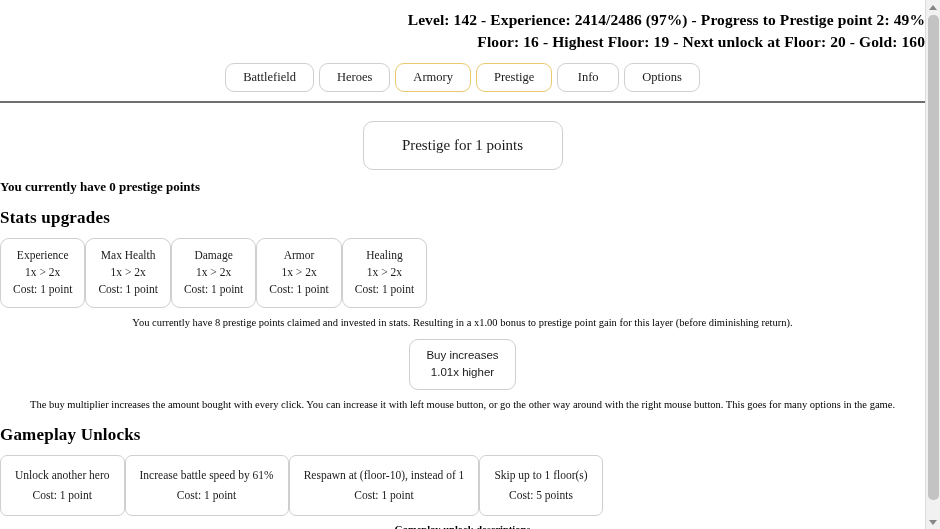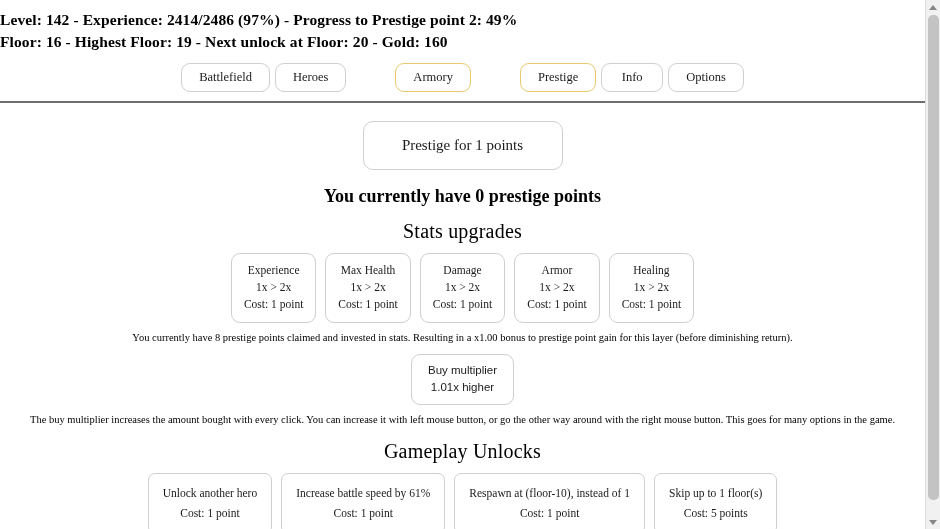--- a/index.html
+++ b/index.html
@@ -19,21 +19,21 @@
   .viewport {
     width: 925px;
     height: 529px;
     position: relative;
     overflow: hidden;
   }
 
   
   .header-lines {
     padding-top: 9px;
-    text-align: left;
+    text-align: right;
   }
   .header-line {
     font-size: 15.5px;
     font-weight: bold;
     line-height: 22px;
     letter-spacing: 0.1px;
   }
 
   
   .tabbar {
@@ -50,21 +50,20 @@
     font-family: "Liberation Serif", serif;
     font-size: 12.5px;
     color: #1a1a1a;
     cursor: pointer;
     line-height: 14px;
     min-width: 62px;
     text-align: center;
   }
   .tab.gold {
     border-color: #e9c96c;
-    margin-left: 44px;
   }
 
   .divider {
     margin-top: 9px;
     height: 0;
     border-top: 2px solid #6e6e6e;
     width: 100%;
   }
 
   
@@ -79,40 +78,37 @@
     background: #fff;
     padding: 15px 30px;
     font-size: 15px;
     font-family: "Liberation Serif", serif;
     color: #1a1a1a;
     cursor: pointer;
     min-width: 200px;
     text-align: center;
   }
   .prestige-note {
-    text-align: center;
-    font-size: 18px;
+    font-size: 13px;
     font-weight: bold;
-    margin-top: 16px;
+    margin-top: 9px;
   }
 
   
   .section-title {
-    text-align: center;
-    font-size: 20px;
-    font-weight: normal;
+    font-size: 17px;
+    font-weight: bold;
     margin-top: 13px;
     letter-spacing: 0.2px;
   }
 
   
   .card-row {
     display: flex;
-    justify-content: center;
-    gap: 9px;
+    gap: 0;
     margin-top: 10px;
   }
   .card {
     border: 1px solid #cfcfcf;
     border-radius: 9px;
     background: #fff;
     padding: 8px 12px 9px 12px;
     text-align: center;
     font-size: 11.5px;
     line-height: 17px;
@@ -256,21 +252,21 @@
       <div class="card">
         <div class="card-line">Healing</div>
         <div class="card-line">1x &gt; 2x</div>
         <div class="card-line">Cost: 1 point</div>
       </div>
     </div>
   <div class="note">You currently have 8 prestige points claimed and invested in stats. Resulting in a x1.00 bonus to prestige point gain for this layer (before diminishing return).</div>
 
   <div class="multi-wrap">
     <button class="multi-btn">
-      <div class="card-line">Buy multiplier</div>
+      <div class="card-line">Buy increases</div>
       <div class="card-line">1.01x higher</div>
     </button>
   </div>
   <div class="note note-wide">The buy multiplier increases the amount bought with every click. You can increase it with left mouse button, or go the other way around with the right mouse button. This goes for many options in the game.</div>
 
   <div class="section-title">Gameplay Unlocks</div>
   <div class="card-row" id="unlocks-row">
       <div class="card unlock">
         <div class="card-line">Unlock another hero</div>
         <div class="card-line">Cost: 1 point</div>

